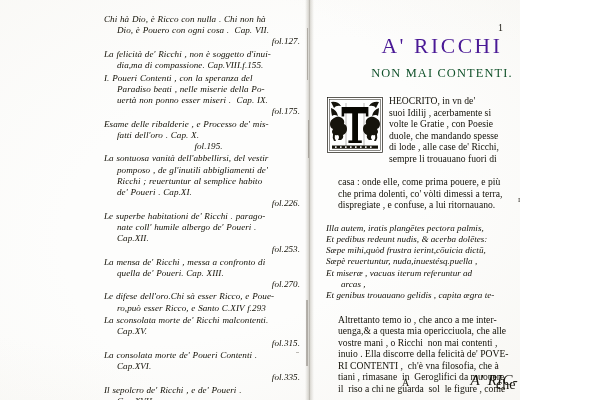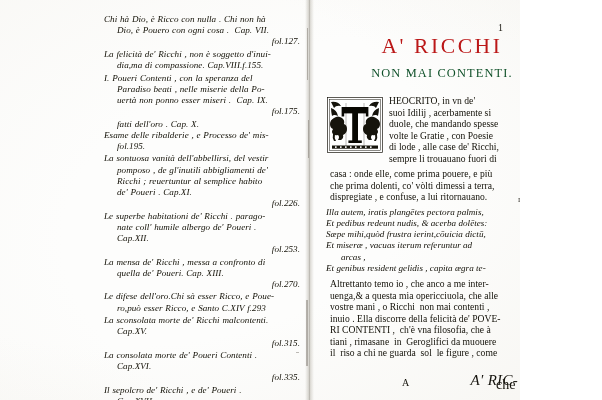--- a/index.html
+++ b/index.html
@@ -104,21 +104,21 @@
     letter-spacing: 0;
     color: #1a1810;
   }
 
   .head-main {
     text-align: center;
     font-size: 21.5px;
     letter-spacing: 2.6px;
     margin: 20px 0 0 0;
     font-weight: normal;
-    color: #b91c1c;
+    color: #4c1d95;
   }
   .head-sub {
     text-align: center;
     font-size: 12.4px;
     letter-spacing: 1.15px;
     margin: 7px 0 0 0;
     font-weight: normal;
     color: #14532d;
   }
 
@@ -133,21 +133,21 @@
     height: 58px;
     margin: 1px 5px 0 0;
     position: relative;
   }
   .initial svg { display: block; }
 
   .body-par {
     font-size: 9.6px;
     line-height: 11.5px;
     text-align: justify;
-    margin: 4px;
+    margin: 12px;
     color: #16140c;
     letter-spacing: .02px;
   }
   .body-par .ln {
     display: block;
     white-space: pre;
   }
 
   
   .verse {
@@ -216,23 +216,23 @@
           <span class="ln first">La felicità de' Ricchi , non è soggetto d'inui-</span>
           <span class="ln">dia,ma di compassione. Cap.VIII.f.155.</span>
         </li>
         <li class="toc-entry">
           <span class="ln first">I. Poueri Contenti , con la speranza del</span>
           <span class="ln">Paradiso beati , nelle miserie della Po-</span>
           <span class="ln">uertà non ponno esser miseri .  Cap. IX.</span>
           <span class="ln" style="text-align: right; display: block;">fol.175.</span>
         </li>
         <li class="toc-entry">
+          <span class="ln first">Esame delle ribalderie , e Processo de' mis-</span>
           <span class="ln">fatti dell'oro . Cap. X.</span>
-          <span class="ln first">Esame delle ribalderie , e Processo de' mis-</span>
-          <span class="ln" style="text-align: left; display: block;">fol.195.</span>
+          <span class="ln" style="text-align: center; display: block;">fol.195.</span>
         </li>
         <li class="toc-entry">
           <span class="ln first">La sontuosa vanità dell'abbellirsi, del vestir</span>
           <span class="ln">pomposo , de gl'inutili abbigliamenti de'</span>
           <span class="ln">Ricchi ; reuertuntur al semplice habito</span>
           <span class="ln">de' Poueri . Cap.XI.</span>
           <span class="ln" style="text-align: right; display: block;">fol.226.</span>
         </li>
         <li class="toc-entry">
           <span class="ln first">Le superbe habitationi de' Ricchi . parago-</span>
@@ -326,38 +326,39 @@
               <rect x="39" y="50.3" width="1.6" height="1.6"></rect>
               <rect x="44" y="50.3" width="1.6" height="1.6"></rect>
             </g>
           </g>
         </svg>
       </div>
 
       <p class="body-par" id="opening-lines">
           <span class="ln">HEOCRITO, in vn de'</span>
           <span class="ln">suoi Idilij , acerbamente si</span>
+          <span class="ln">volte le Gratie , con Poesie</span>
           <span class="ln">duole, che mandando spesse</span>
-          <span class="ln">volte le Gratie , con Poesie</span>
           <span class="ln">di lode , alle case de' Ricchi,</span>
           <span class="ln">sempre li trouauano fuori di</span>
         </p>
       <p class="body-par" id="paragraph-lines">
           <span class="ln">casa : onde elle, come prima pouere, e più</span>
           <span class="ln">che prima dolenti, co' vòlti dimessi a terra,</span>
           <span class="ln">dispregiate , e confuse, a lui ritornauano.</span>
         </p>
 
       <div class="verse" id="verse-lines">
           <span class="ln">Illa autem, iratis plangētes pectora palmis,</span>
           <span class="ln">Et pedibus redeunt nudis, &amp; acerba dolētes:</span>
           <span class="ln">Sæpe mihi,quòd frustra ierint,cōuicia dictū,</span>
+          <span class="ln">Sæpè reuertuntur, nuda,inuestésq.puella ,</span>
           <span class="ln">Et miseræ , vacuas iterum referuntur ad</span>
           <span class="ln ind">arcas ,</span>
-          <span class="ln">Et genibus resident gelidis , capita ægra te-</span>
+          <span class="ln">Et genibus trouauano gelidis , capita ægra te-</span>
         </div>
 
       <p class="body-par" id="closing-lines">
           <span class="ln">Altrettanto temo io , che anco a me inter-</span>
           <span class="ln">uenga,&amp; a questa mia opericciuola, che alle</span>
           <span class="ln">vostre mani , o Ricchi  non mai contenti ,</span>
           <span class="ln">inuio . Ella discorre della felicità de' POVE-</span>
           <span class="ln">RI CONTENTI ,  ch'è vna filosofia, che à</span>
           <span class="ln">tiani , rimasane  in  Geroglifici da muouere</span>
           <span class="ln">il  riso a chi ne guarda  sol  le figure , come</span>

